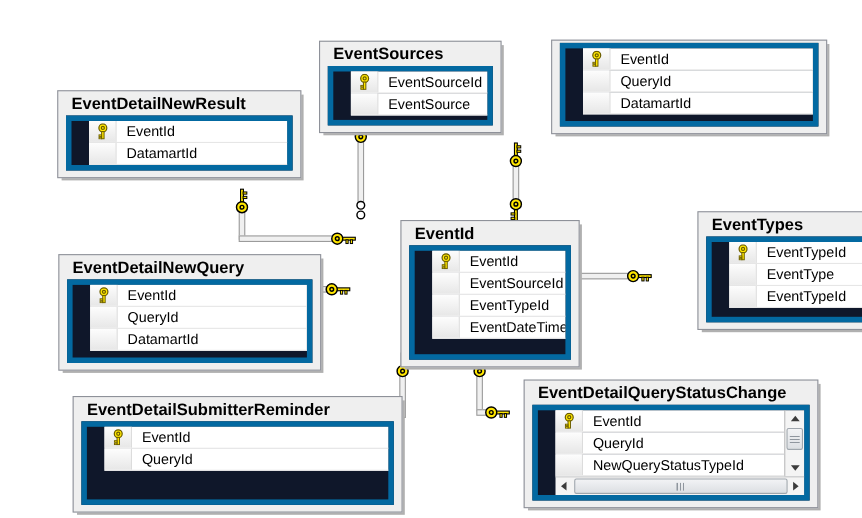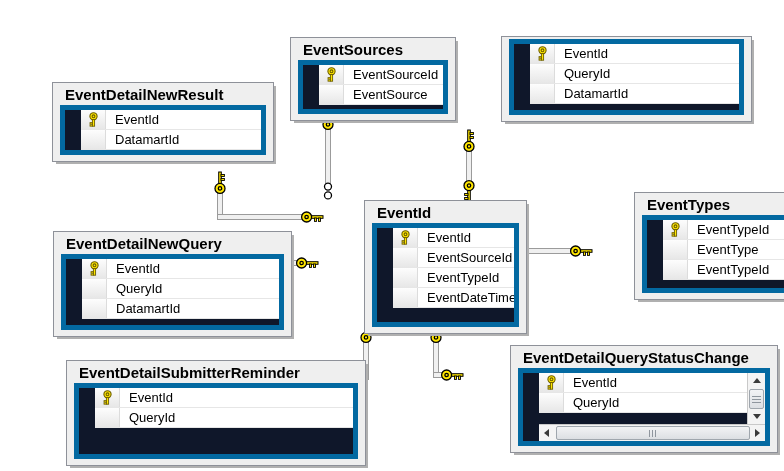--- a/index.html
+++ b/index.html
@@ -19,21 +19,21 @@
   .lbl{padding-left:9px;font-size:13px;line-height:19px;color:#000;white-space:nowrap;overflow:hidden;}
 
   
   .t-newresult        {left:8px;  top:82px;  width:222px;}
   .t-sources          {left:246px;top:37px;  width:166px;}
   .t-queryreminder    {left:457px;top:36px;  width:251px;}
   .t-newquery         {left:9px;  top:231px; width:239px;}
   .t-events           {left:320px;top:200px; width:163px;}
   .t-types            {left:590px;top:192px; width:178px;}
   .t-submitreminder   {left:22px; top:360px; width:300px;}
-  .t-statuschange     {left:466px;top:345px; width:268px;}
+  .t-statuschange     {left:432px;top:345px; width:268px;}
   .t-sources        .rows{padding-bottom:4px;}
   .t-queryreminder  .rows{padding-bottom:6px;}
   .t-newquery       .rows{padding-bottom:6px;}
   .t-events         .rows{padding-bottom:14px;}
   .t-types          .rows{padding-bottom:8px;}
   .t-submitreminder .rows{padding-bottom:26px;}
 
   
   .grid-main{display:flex;}
   .grid-main .rows{flex:1;min-width:0;}
@@ -425,20 +425,24 @@
                   <rect x="2" y="10.6" width="2.4" height="1.4" fill="#ffe600" stroke="#6b5d00" stroke-width="0.8"></rect>
                   <rect x="2" y="12.8" width="2.4" height="1.4" fill="#ffe600" stroke="#6b5d00" stroke-width="0.8"></rect>
                 </svg>
               </div>
               <div class="lbl">EventId</div>
             </div>
             <div class="row">
               <div class="sel"></div>
               <div class="lbl">QueryId</div>
             </div>
+            <div class="row">
+              <div class="sel"></div>
+              <div class="lbl">NewQueryStatusTypeId</div>
+            </div>
           </div>
         <div class="vscroll">
           <div class="sb-btn">
               <div class="arr arr-up"></div>
             </div>
           <div class="sb-thumb v">
               <div class="grip-v"></div>
             </div>
           <div class="v-spacer"></div>
           <div class="sb-btn">

